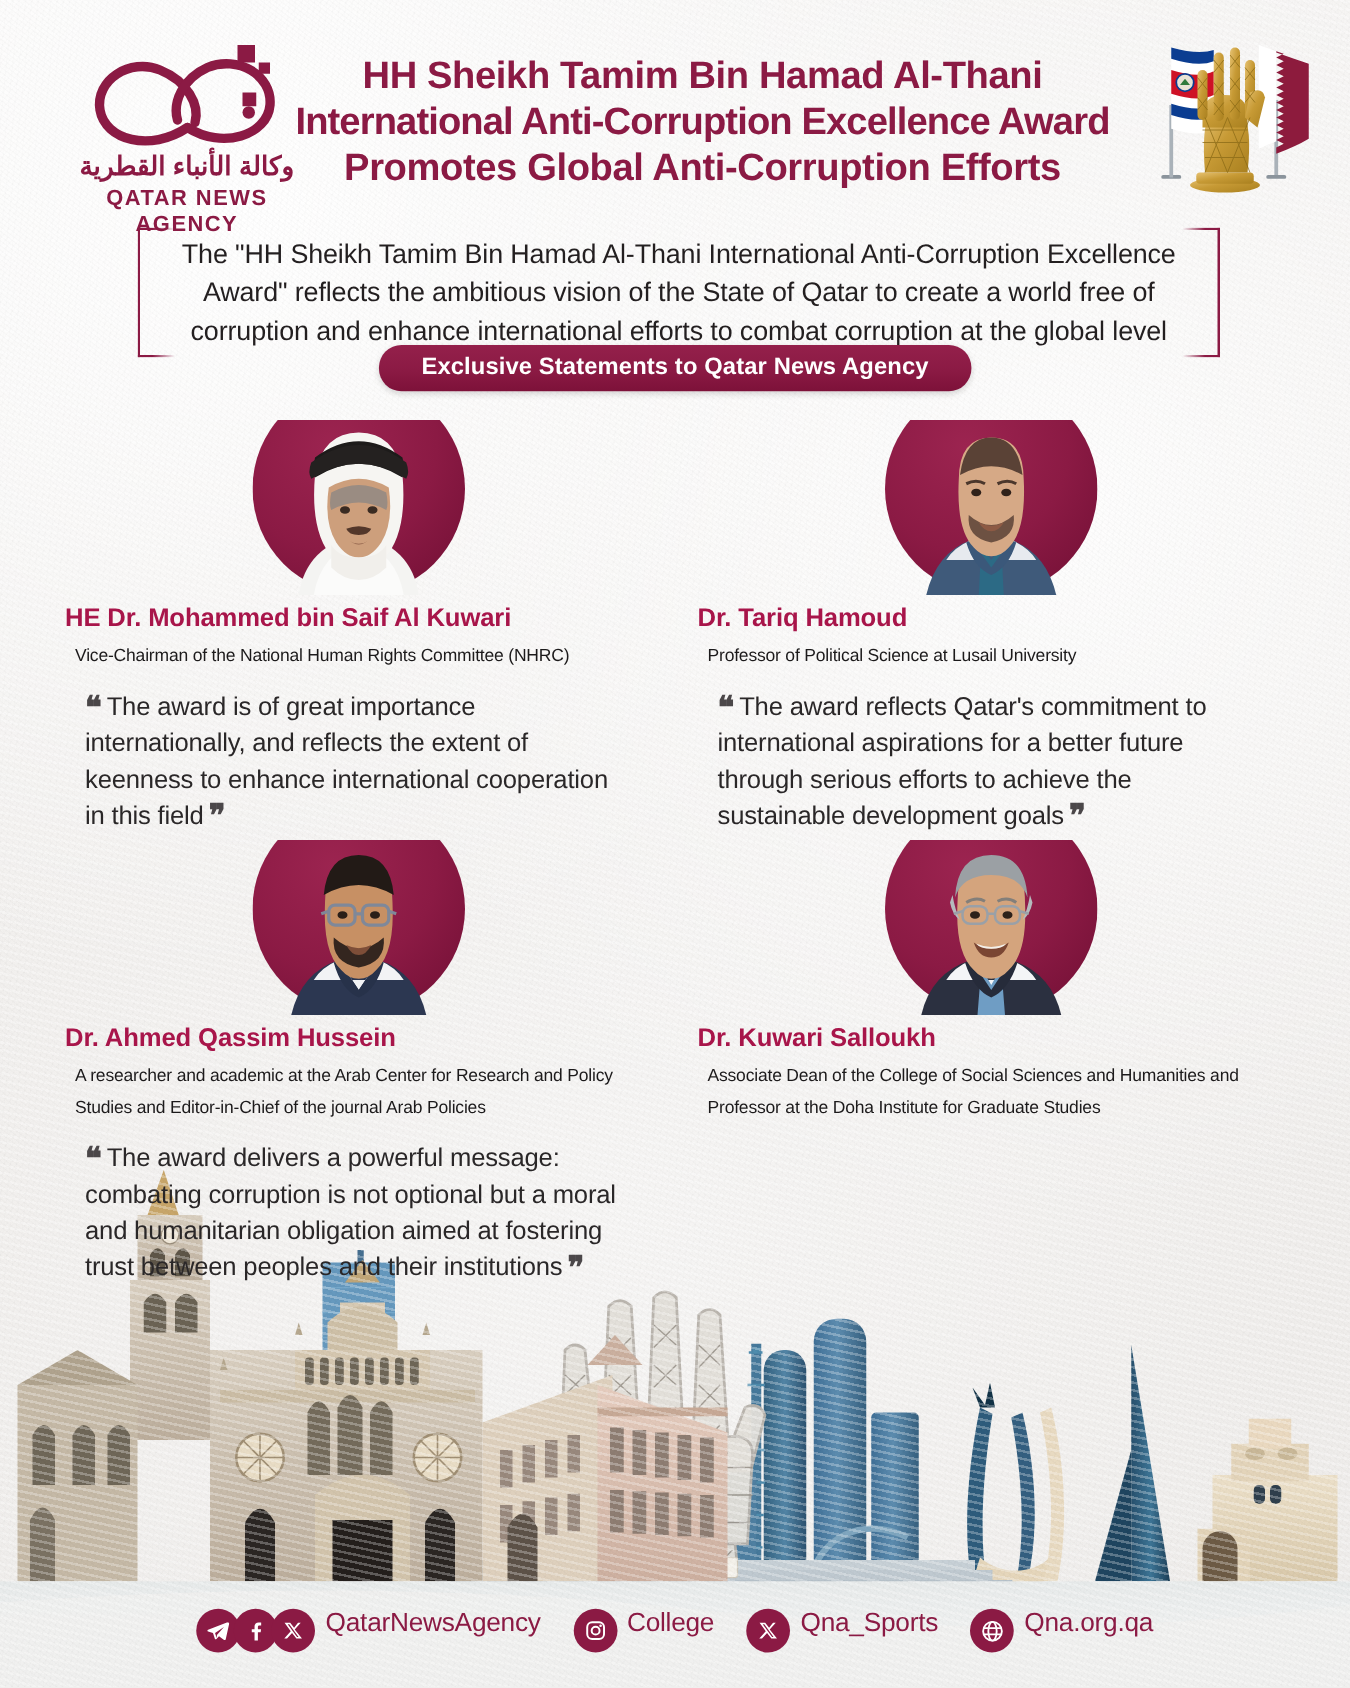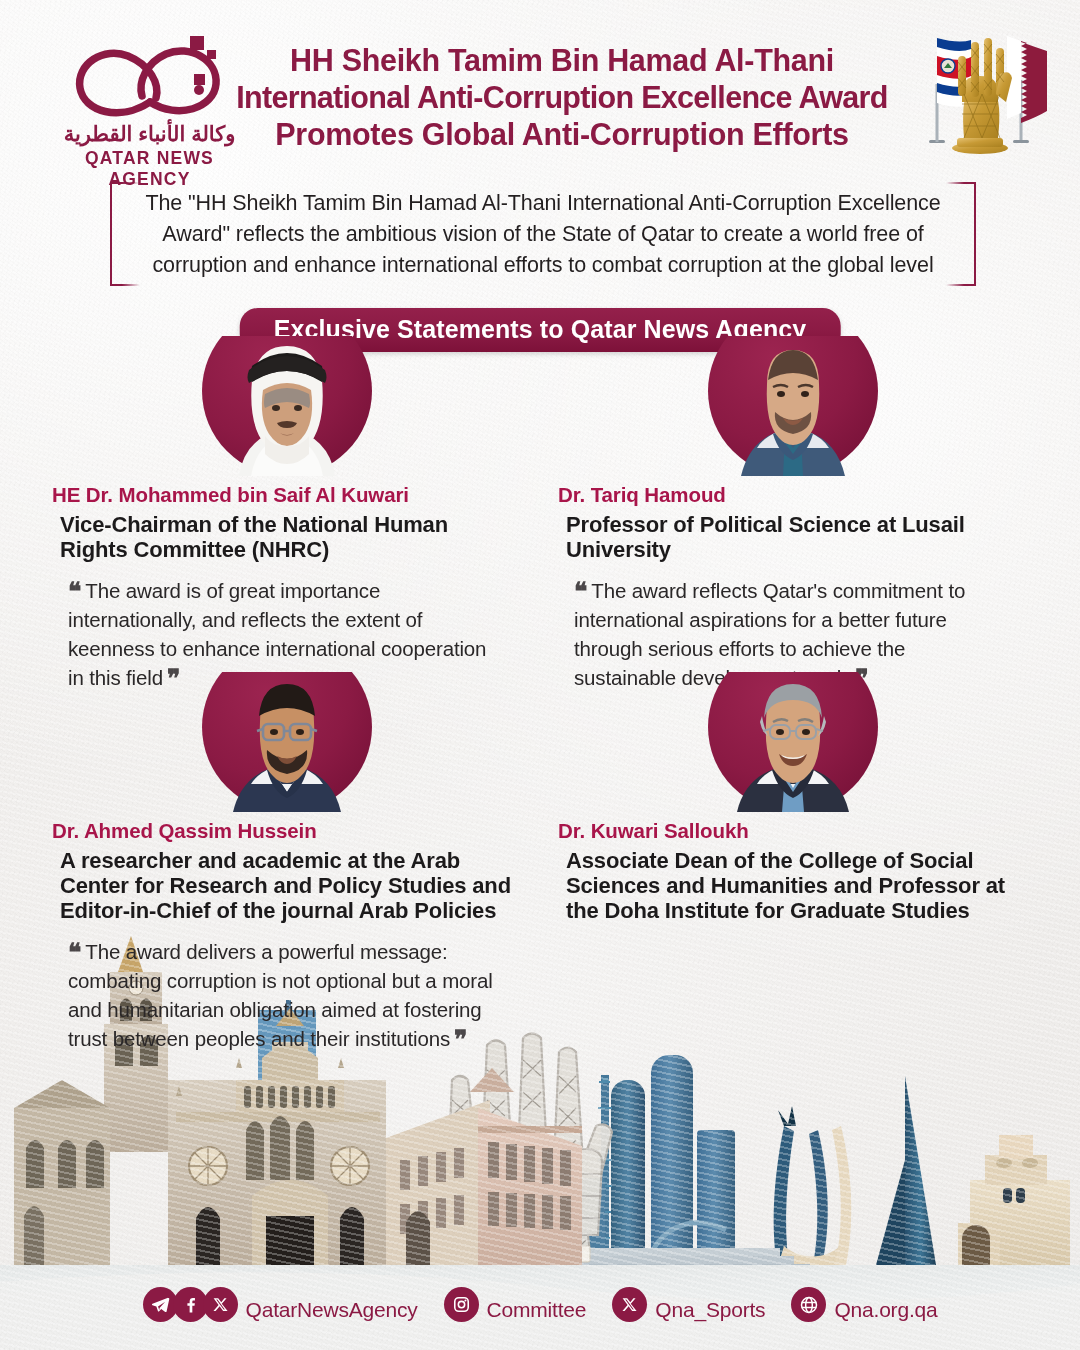--- a/index.html
+++ b/index.html
@@ -90,26 +90,26 @@
     display: flex; align-items: center; justify-content: center;
     padding: 0 34px;
     text-align: center;
     font-size: 21.5px; line-height: 31px; color: #231f20;
     letter-spacing: -.1px;
   }
 
   
   #ribbon {
     position: absolute; left: 50%; transform: translateX(-50%);
-    top: 308px;
+    top: 276px;
     background: linear-gradient(180deg,#94204b 0%, #8B1A44 55%, #7d1139 100%);
     border-radius: 18px;
     padding: 7px 34px 8px;
     color: #ffffff;
-    font-size: 25px; font-weight: 700; letter-spacing: .1px;
+    font-size: 19px; font-weight: 700; letter-spacing: .1px;
     box-shadow: 0 2px 5px rgba(0,0,0,.16);
     white-space: nowrap;
   }
 
   
   .person { position: absolute; width: 470px; }
   #p0 { left: 52px;  top: 336px; }
   #p1 { left: 558px; top: 336px; }
   #p2 { left: 52px;  top: 672px; }
   #p3 { left: 558px; top: 672px; }
@@ -124,21 +124,21 @@
     background: radial-gradient(circle at 38% 30%, #9c2450 0%, #8B1A44 52%, #6f0e33 100%);
     clip-path: inset(30px 0 0 0);
   }
   .portrait svg { position: relative; display: block; margin: 0 auto; }
 
   .p-name {
     color: #A8154A; font-weight: 700; font-size: 20.5px;
     line-height: 26px; letter-spacing: -.1px;
   }
   .p-role {
-    color: #1c1a1b; font-weight: 700; font-size: 22px;
+    color: #1c1a1b; font-weight: 400; font-size: 14px;
     line-height: 25px; margin-top: 4px; letter-spacing: -.15px;
     padding: 0 8px;
   }
   .p-quote {
     color: #2a2728; font-size: 20.5px; line-height: 29px;
     margin-top: 14px; padding: 0 16px; letter-spacing: -.15px;
   }
   .qm {
     color: #4b4749; font-weight: 700; font-size: 25px;
     line-height: 0; vertical-align: -2px;
@@ -147,21 +147,21 @@
   .qm.close { margin-left: 4px; }
 
   
   #city { position: absolute; left: 0; bottom: 0; width: 1080px; height: 420px; }
 
   
   #social {
     position: absolute; left: 0; bottom: 28px; width: 1080px;
     display: flex; align-items: center; justify-content: center;
   }
-  .sgroup { display: flex; align-items: flex-end; }
+  .sgroup { display: flex; align-items: flex-start; }
   .sgroup + .sgroup { margin-left: 26px; }
   .sicon {
     width: 35px; height: 35px; border-radius: 50%;
     background: #8B1A44; color: #fff;
     display: flex; align-items: center; justify-content: center;
     flex: 0 0 auto;
   }
   .sicon + .sicon { margin-left: -5px; }
   .slabel {
     margin-left: 8px; color: #8B1A44;
@@ -616,21 +616,21 @@
     </div>
 
     <div class="sgroup">
       <div class="sicon">
         <svg width="19" height="19" viewBox="0 0 24 24" fill="none" stroke="#fff" stroke-width="2">
           <rect x="3.5" y="3.5" width="17" height="17" rx="5"></rect>
             <circle cx="12" cy="12" r="4"></circle>
             <circle cx="17" cy="7" r="1.3" fill="#fff" stroke="none"></circle>
         </svg>
       </div>
-      <span class="slabel">Committee</span>
+      <span class="slabel">College</span>
     </div>
 
     <div class="sgroup">
       <div class="sicon">
         <svg width="17" height="17" viewBox="0 0 24 24" fill="#fff">
             <path d="M17.5 3h3.1l-6.8 7.8L22 21h-6.3l-4.9-6.4L5.1 21H2l7.3-8.3L2.3 3h6.4l4.4 5.8zm-1.1 16.1h1.7L7.7 4.8H5.9z"></path>
           </svg>
       </div>
       <span class="slabel">Qna_Sports</span>
     </div>

